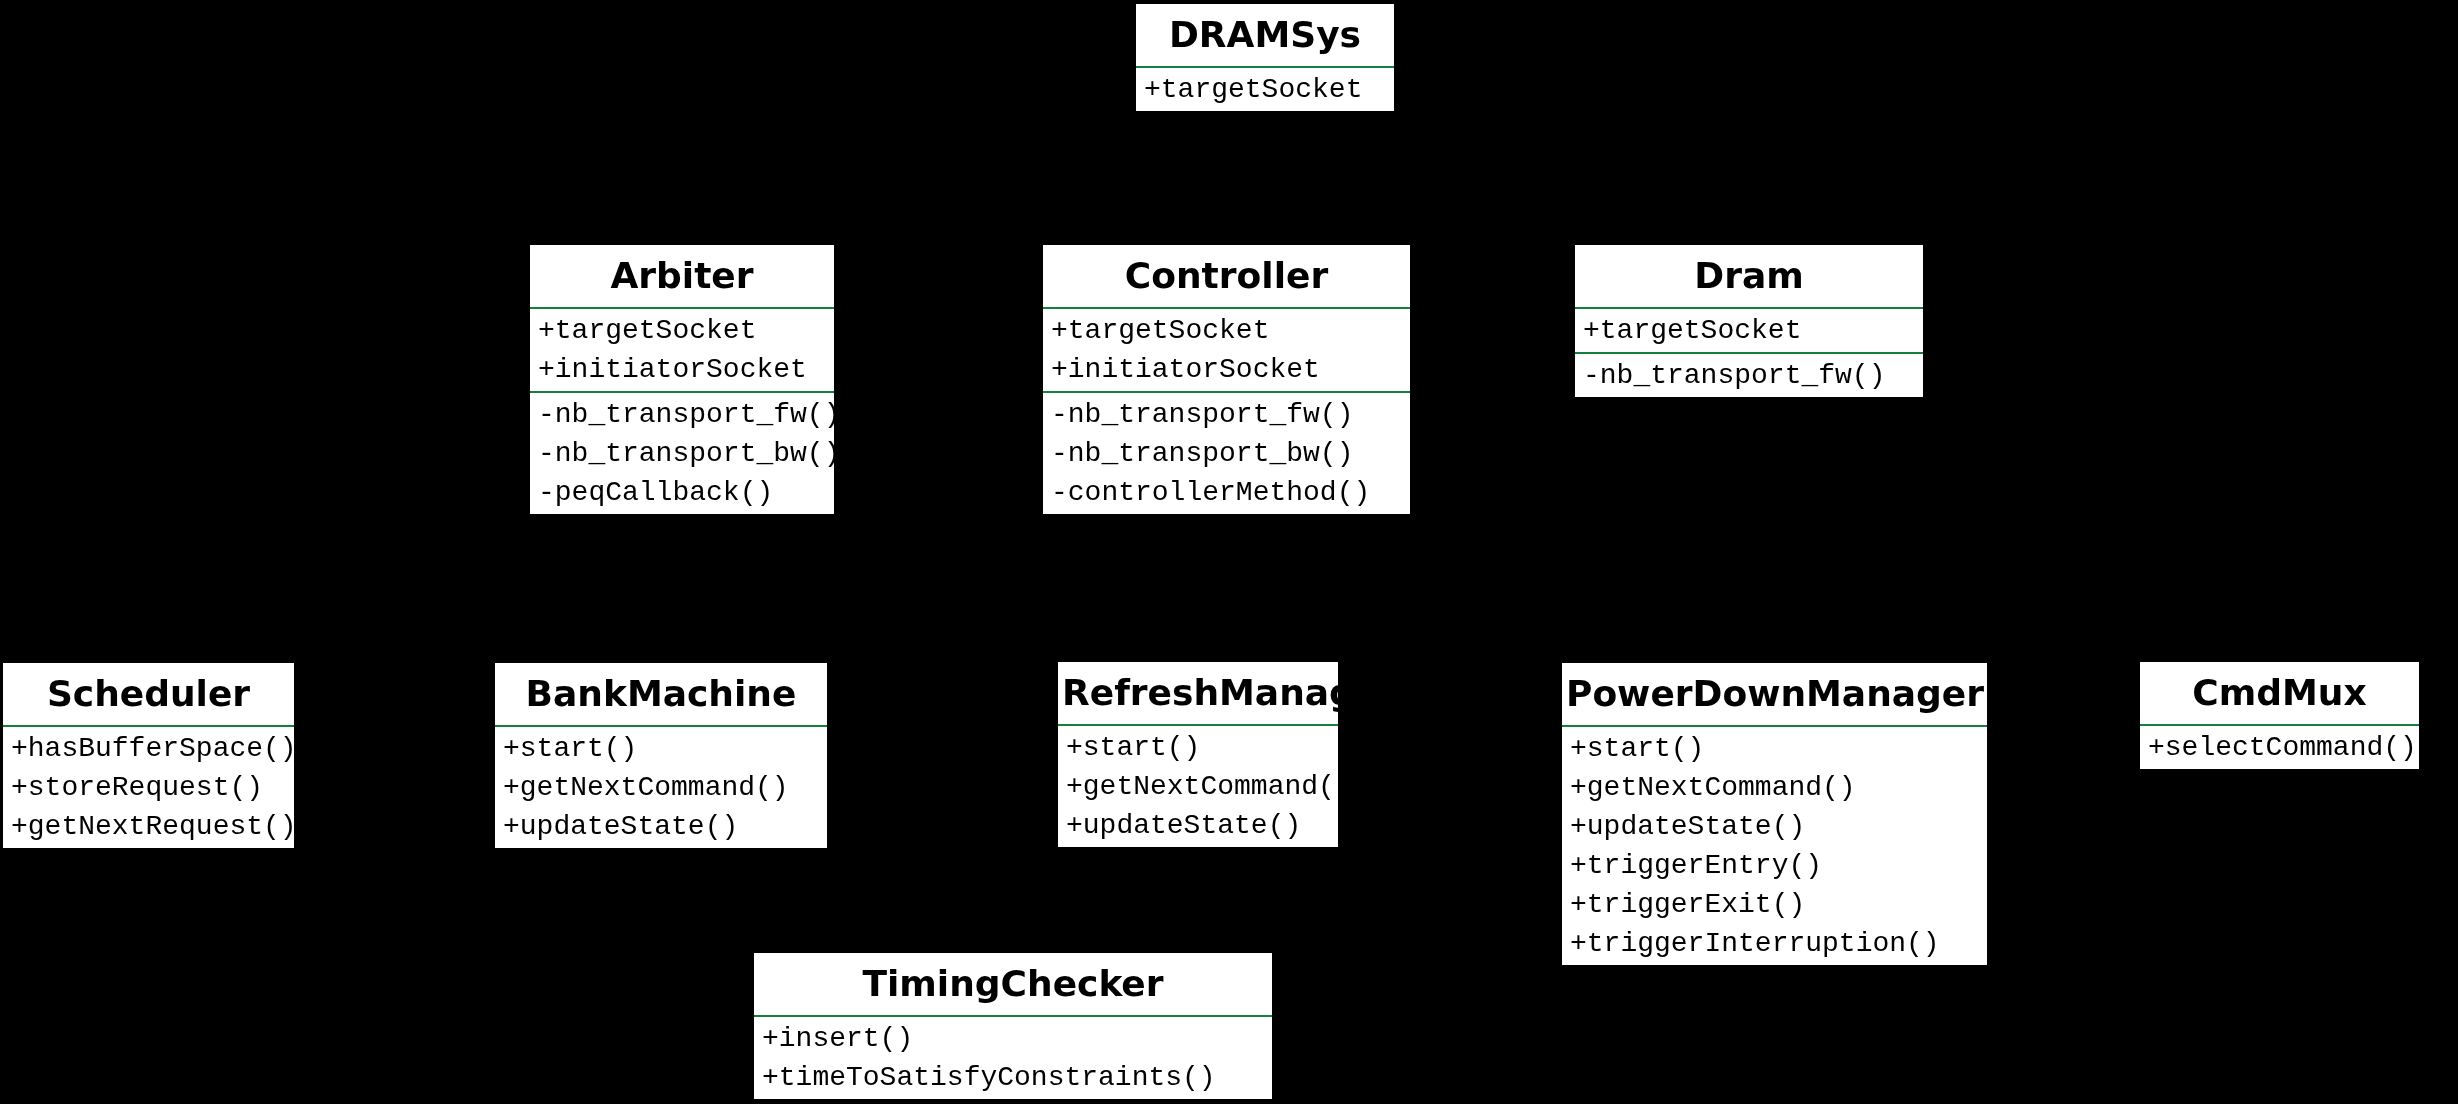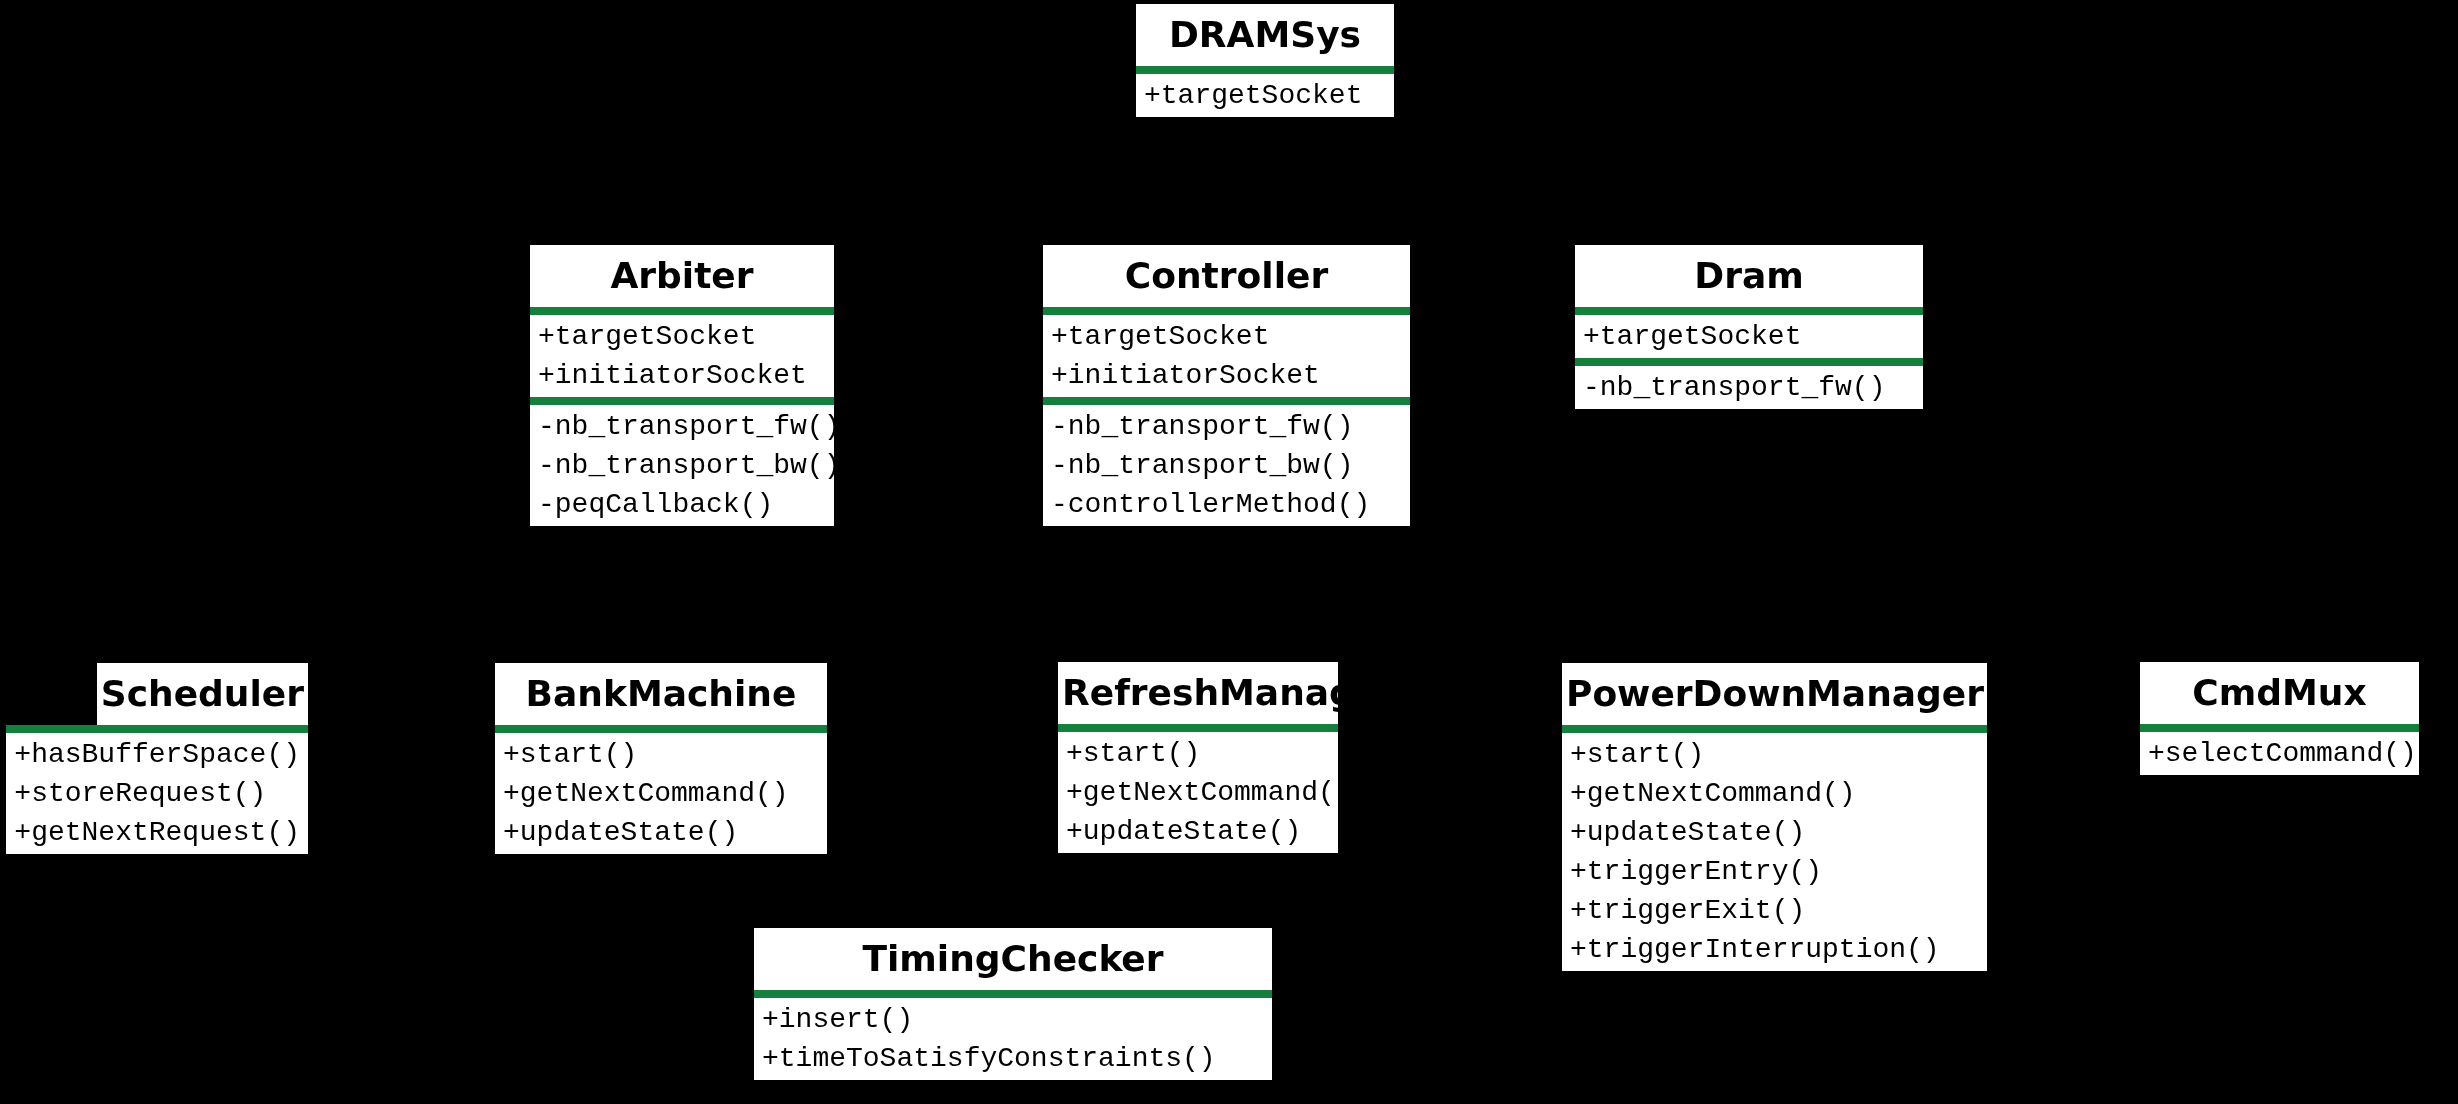--- a/index.html
+++ b/index.html
@@ -21,41 +21,41 @@
     color: #000000;
     font-family: "DejaVu Sans", "Liberation Sans", sans-serif;
     font-weight: bold;
     font-size: 36px;
     line-height: 42px;
     text-align: center;
     padding: 10px 4px;
   }
   .uml-compartment {
     background: #ffffff;
-    border-top: 8px solid #15803d;
+    border-top: 2px solid #15803d;
     padding: 2px 8px;
   }
   .uml-member {
     color: #000000;
     font-family: "Liberation Mono", "DejaVu Sans Mono", monospace;
     font-size: 28px;
     line-height: 39px;
     white-space: pre;
   }
   
   .cls-dramsys          { left: 1098px; top: 4px;   width: 258px; margin-left: 38px; }
   .cls-arbiter          { left: 530px;  top: 245px; width: 304px; }
   .cls-controller       { left: 1043px; top: 245px; width: 367px; }
   .cls-dram             { left: 1575px; top: 245px; width: 348px; }
-  .cls-scheduler        { left: 17px;    top: 663px; width: 291px; align-items: flex-end; }
+  .cls-scheduler        { left: 3px;    top: 663px; width: 291px; }
   .cls-bankmachine      { left: 495px;  top: 663px; width: 332px; }
   .cls-refreshmanager   { left: 1058px; top: 662px; width: 280px; }
   .cls-powerdownmanager { left: 1562px; top: 663px; width: 425px; }
   .cls-cmdmux           { left: 2140px; top: 662px; width: 279px; }
-  .cls-timingchecker    { left: 754px;  top: 928px; width: 518px; }
+  .cls-timingchecker    { left: 754px;  top: 953px; width: 518px; }
 </style>
 </head>
 <body>
 
 <div id="stage">
     <div class="uml-class cls-dramsys">
       <div class="uml-title">DRAMSys</div>
       <div class="uml-compartment">
         <div class="uml-member">+targetSocket</div>
       </div>

